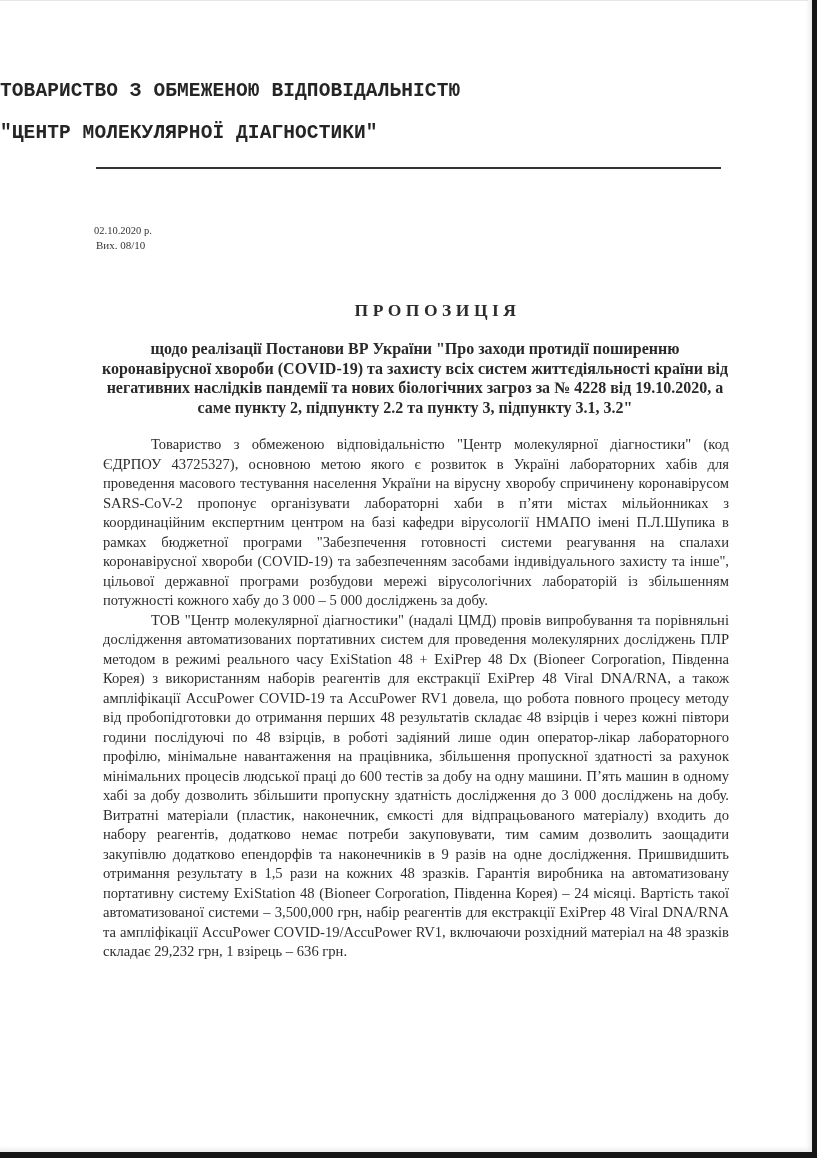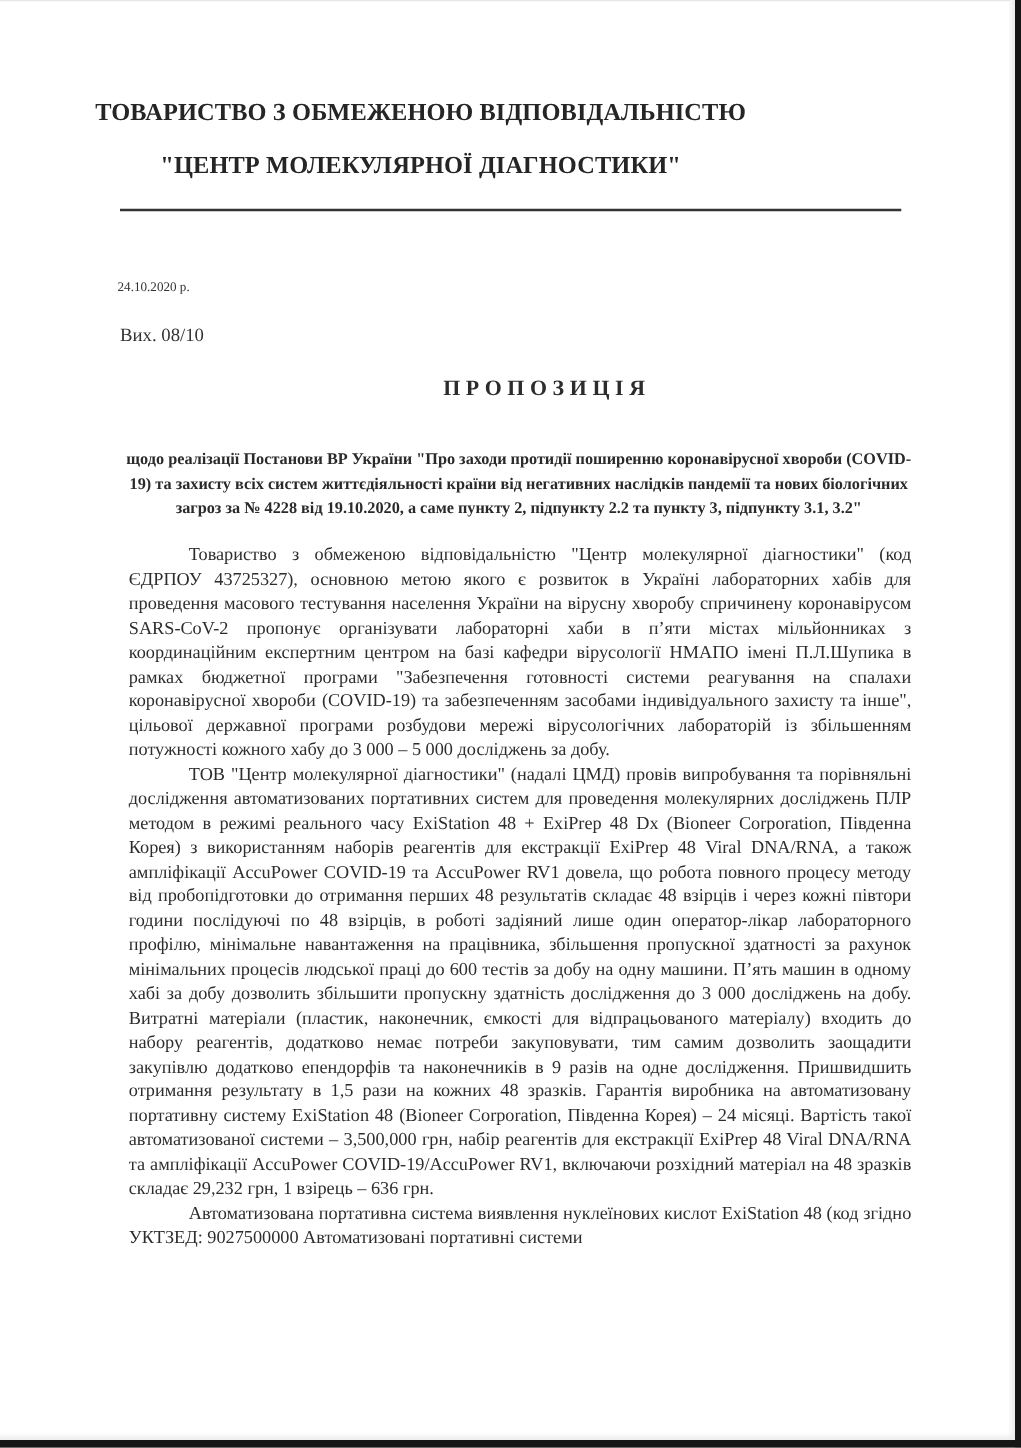--- a/index.html
+++ b/index.html
@@ -21,75 +21,74 @@
     background: #161616;
   }
   .edge-bottom {
     position: absolute; left: 0; top: 1152px; width: 817px; height: 6px;
     background: #161616;
   }
   .top-line {
     position: absolute; left: 0; top: 0; width: 808px; height: 1px; background: #e6e6e6;
   }
   .org-title {
-    position: absolute; left: 0; width: 673px; text-align: center;
-    font-weight: bold; font-size: 19.5px; color: #252525; letter-spacing: 0.1px;
+    position: absolute; left: 0; width: 673px; 
+    font-weight: bold; font-size: 19.5px; color: #252525; letter-spacing: 0.1px; font-family: Liberation Mono, monospace;
   }
   #org-line1 { top: 80px; }
   #org-line2 { top: 122px; }
   .rule {
     position: absolute; left: 96px; top: 167px; width: 625px; height: 2px; background: #333;
   }
   .address {
     position: absolute; left: 96px; top: 174px; width: 625px; text-align: center;
     font-size: 12.5px; color: #333;
   }
   .date {
     position: absolute; left: 94px; top: 225px; font-size: 10.5px; color: #333;
   }
   .outgoing {
-    position: absolute; left: 96px; top: 261px; font-size: 15px; color: #333;
+    position: absolute; left: 96px; top: 239px; font-size: 11px; color: #333;
   }
   .recipient {
     position: absolute; right: 100px; top: 222px; font-size: 14px; font-style: italic; color: #333;
   }
   .doc-title {
     position: absolute; left: 17px; width: 817px; top: 300px; text-align: center;
     font-weight: bold; font-size: 17.5px; letter-spacing: 4.5px; color: #2c2c2c; padding-left: 12px;
   }
   .subject {
-    position: absolute; left: 100px; width: 630px; top: 357px; text-align: center;
-    font-weight: bold; font-size: 13px; line-height: 19.6px; color: #2a2a2a;
+    position: absolute; left: 100px; width: 630px; top: 339px; text-align: center;
+    font-weight: bold; font-size: 16px; line-height: 19.6px; color: #2a2a2a;
   }
   .body-text {
     position: absolute; left: 103px; width: 626px; top: 435px;
     font-size: 14.6px; line-height: 19.5px; color: #2d2d2d;
     text-align: justify;
   }
   .body-text p { margin: 0; text-indent: 48px; }
 </style>
 </head>
 <body>
 
 <div class="page">
   <div class="top-line"></div>
 
   <div id="org-line1" class="org-title">ТОВАРИСТВО З ОБМЕЖЕНОЮ ВІДПОВІДАЛЬНІСТЮ</div>
   <div id="org-line2" class="org-title">"ЦЕНТР МОЛЕКУЛЯРНОЇ ДІАГНОСТИКИ"</div>
 
   <div class="rule"></div>
 
-  <div class="date">24.10.2020 р.</div>
+  <div class="date">02.10.2020 р.</div>
   <div class="outgoing">Вих. 08/10</div>
 
   <div class="doc-title">ПРОПОЗИЦІЯ</div>
 
   <div class="subject">щодо реалізації Постанови ВР України "Про заходи протидії поширенню коронавірусної хвороби (COVID-19) та захисту всіх систем життєдіяльності країни від негативних наслідків пандемії та нових біологічних загроз за № 4228 від 19.10.2020, а саме пункту 2, підпункту 2.2 та пункту 3, підпункту 3.1, 3.2"</div>
 
   <div class="body-text">
     <p>Товариство з обмеженою відповідальністю "Центр молекулярної діагностики" (код ЄДРПОУ 43725327), основною метою якого є розвиток в Україні лабораторних хабів для проведення масового тестування населення України на вірусну хворобу спричинену коронавірусом SARS-CoV-2 пропонує організувати лабораторні хаби в п’яти містах мільйонниках з координаційним експертним центром на базі кафедри вірусології НМАПО імені П.Л.Шупика в рамках бюджетної програми "Забезпечення готовності системи реагування на спалахи коронавірусної хвороби (COVID-19) та забезпеченням засобами індивідуального захисту та інше", цільової державної програми розбудови мережі вірусологічних лабораторій із збільшенням потужності кожного хабу до 3 000 – 5 000 досліджень за добу.</p>
     <p>ТОВ "Центр молекулярної діагностики" (надалі ЦМД) провів випробування та порівняльні дослідження автоматизованих портативних систем для проведення молекулярних досліджень ПЛР методом в режимі реального часу ExiStation 48 + ExiPrep 48 Dx (Bioneer Corporation, Південна Корея) з використанням наборів реагентів для екстракції ExiPrep 48 Viral DNA/RNA, а також ампліфікації AccuPower COVID-19 та AccuPower RV1 довела, що робота повного процесу методу від пробопідготовки до отримання перших 48 результатів складає 48 взірців і через кожні півтори години послідуючі по 48 взірців, в роботі задіяний лише один оператор-лікар лабораторного профілю, мінімальне навантаження на працівника, збільшення пропускної здатності за рахунок мінімальних процесів людської праці до 600 тестів за добу на одну машини. П’ять машин в одному хабі за добу дозволить збільшити пропускну здатність дослідження до 3 000 досліджень на добу. Витратні матеріали (пластик, наконечник, ємкості для відпрацьованого матеріалу) входить до набору реагентів, додатково немає потреби закуповувати, тим самим дозволить заощадити закупівлю додатково епендорфів та наконечників в 9 разів на одне дослідження. Пришвидшить отримання результату в 1,5 рази на кожних 48 зразків. Гарантія виробника на автоматизовану портативну систему ExiStation 48 (Bioneer Corporation, Південна Корея) – 24 місяці. Вартість такої автоматизованої системи – 3,500,000 грн, набір реагентів для екстракції ExiPrep 48 Viral DNA/RNA та ампліфікації AccuPower COVID-19/AccuPower RV1, включаючи розхідний матеріал на 48 зразків складає 29,232 грн, 1 взірець – 636 грн.</p>
-    <p>Автоматизована портативна система виявлення нуклеїнових кислот ExiStation 48 (код згідно УКТЗЕД: 9027500000 Автоматизовані портативні системи</p>
   </div>
 </div>
 
 <div class="edge-right"></div>
 <div class="edge-bottom"></div>
 
 </body></html>

